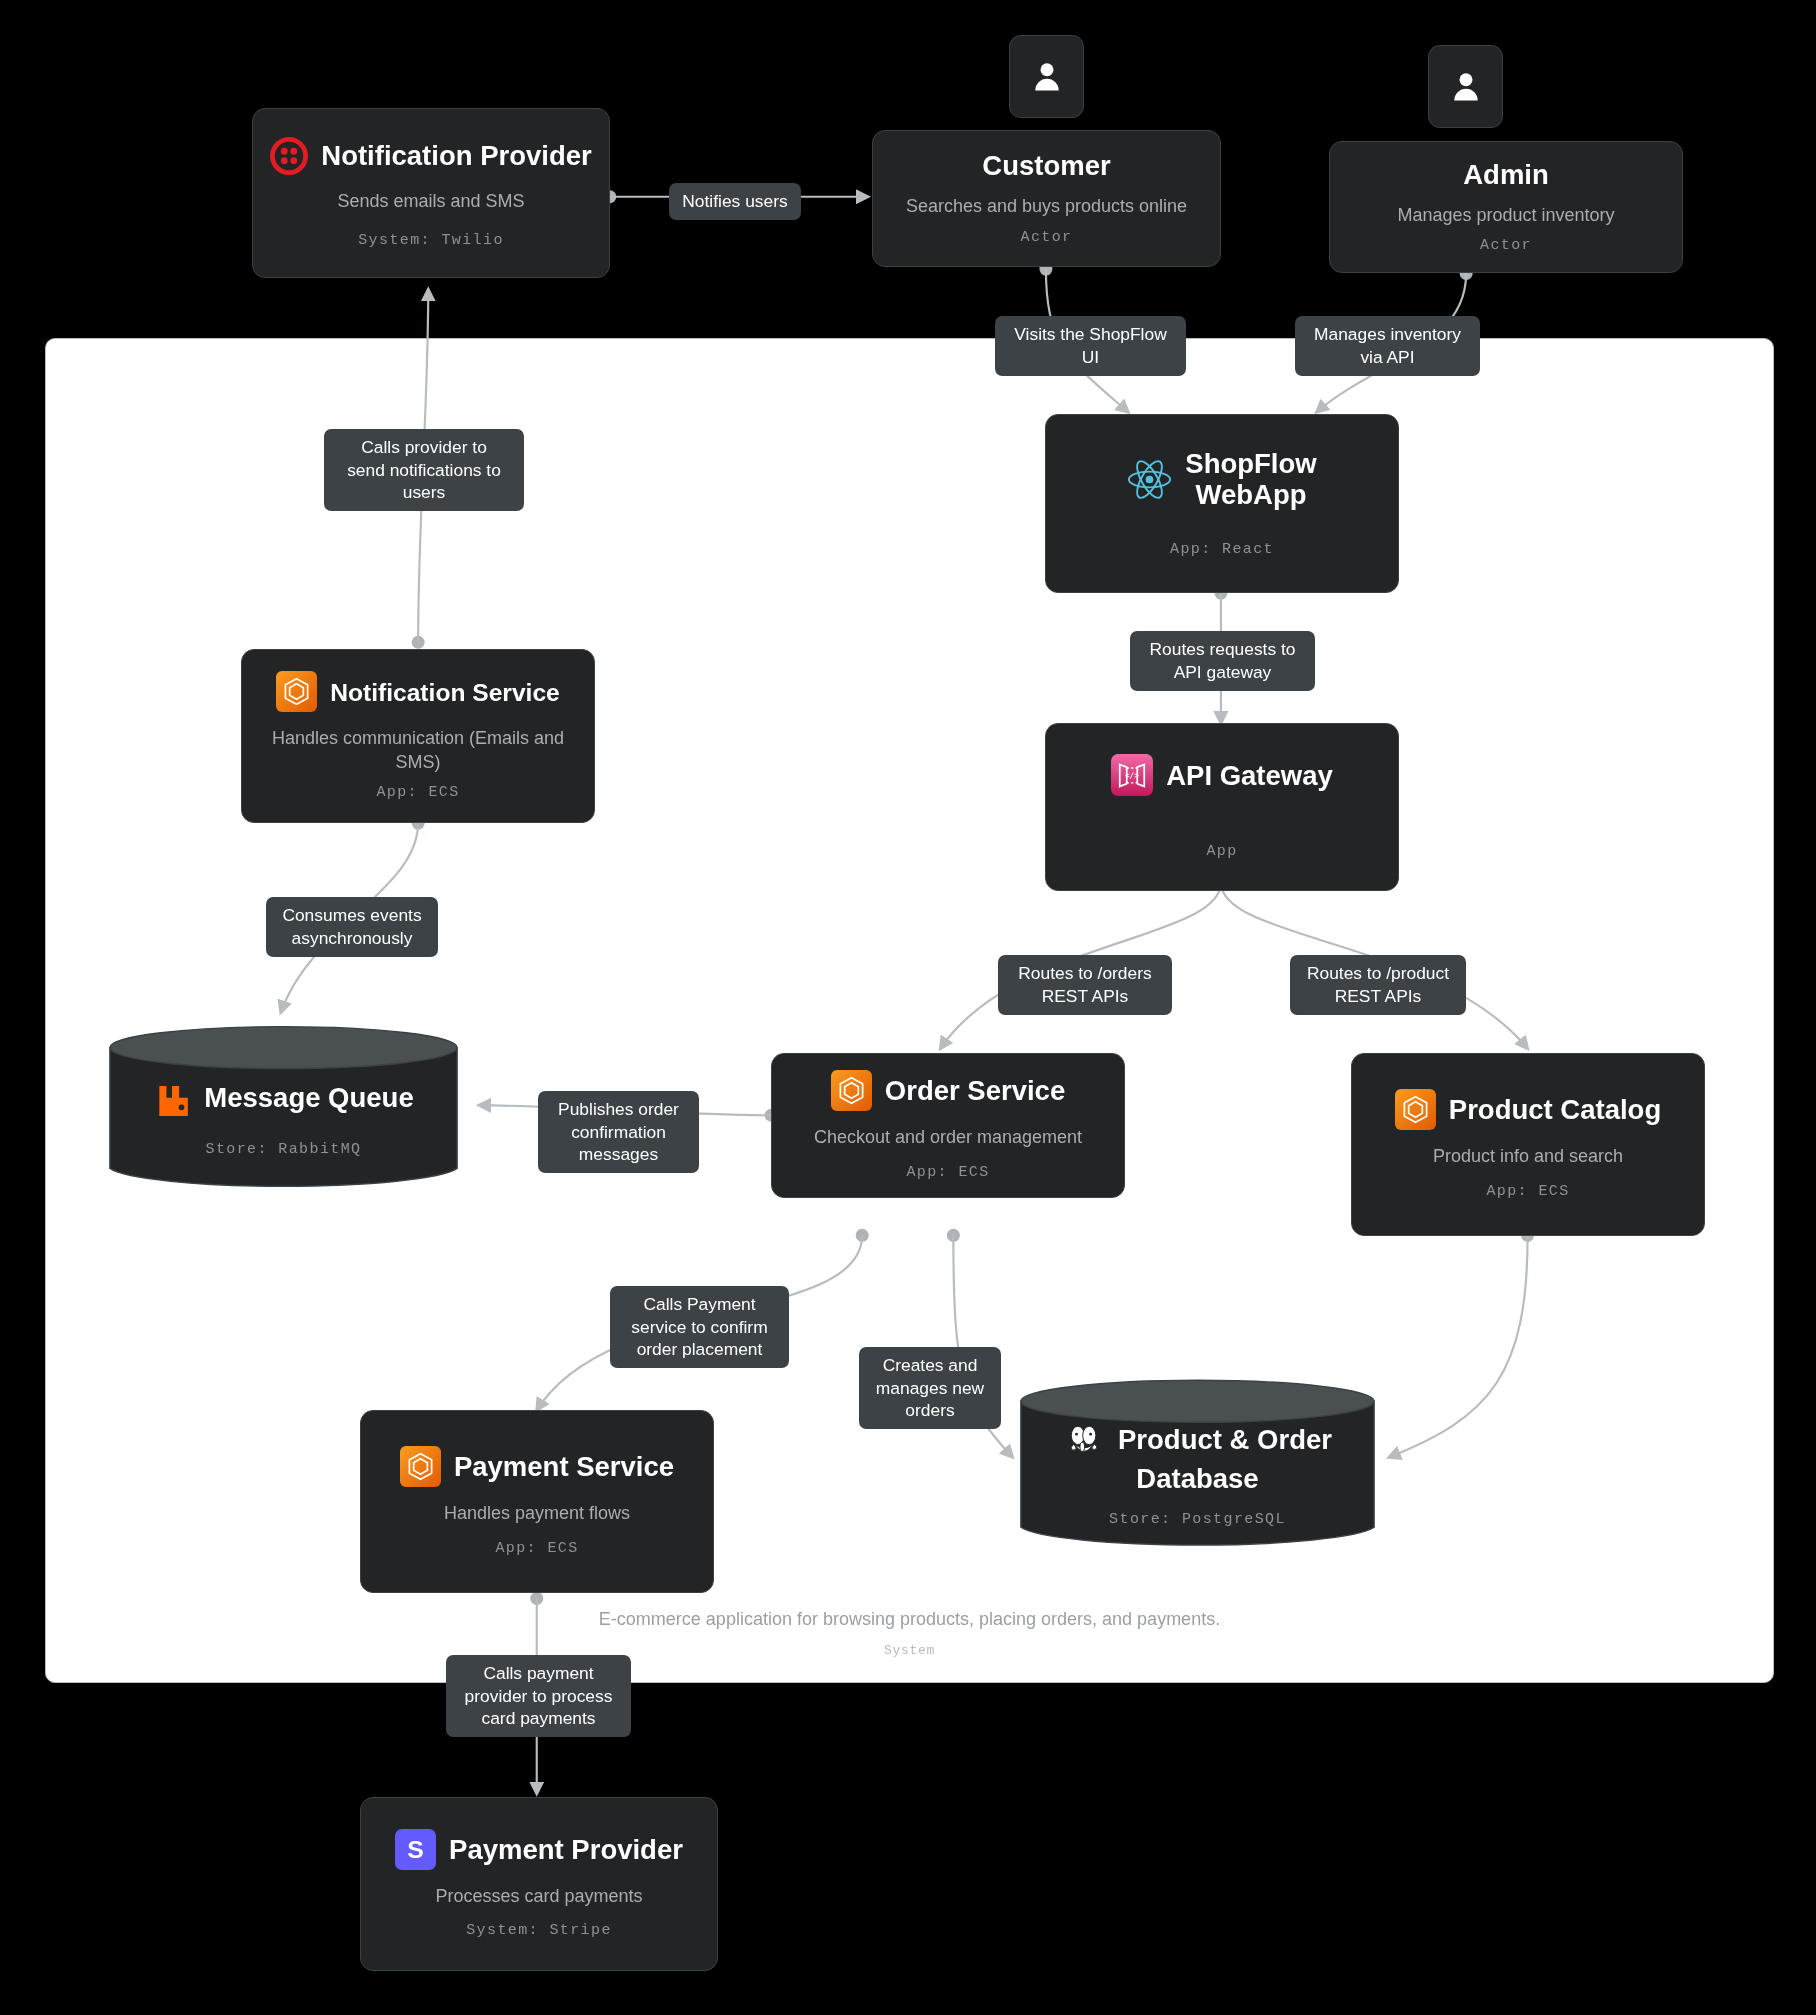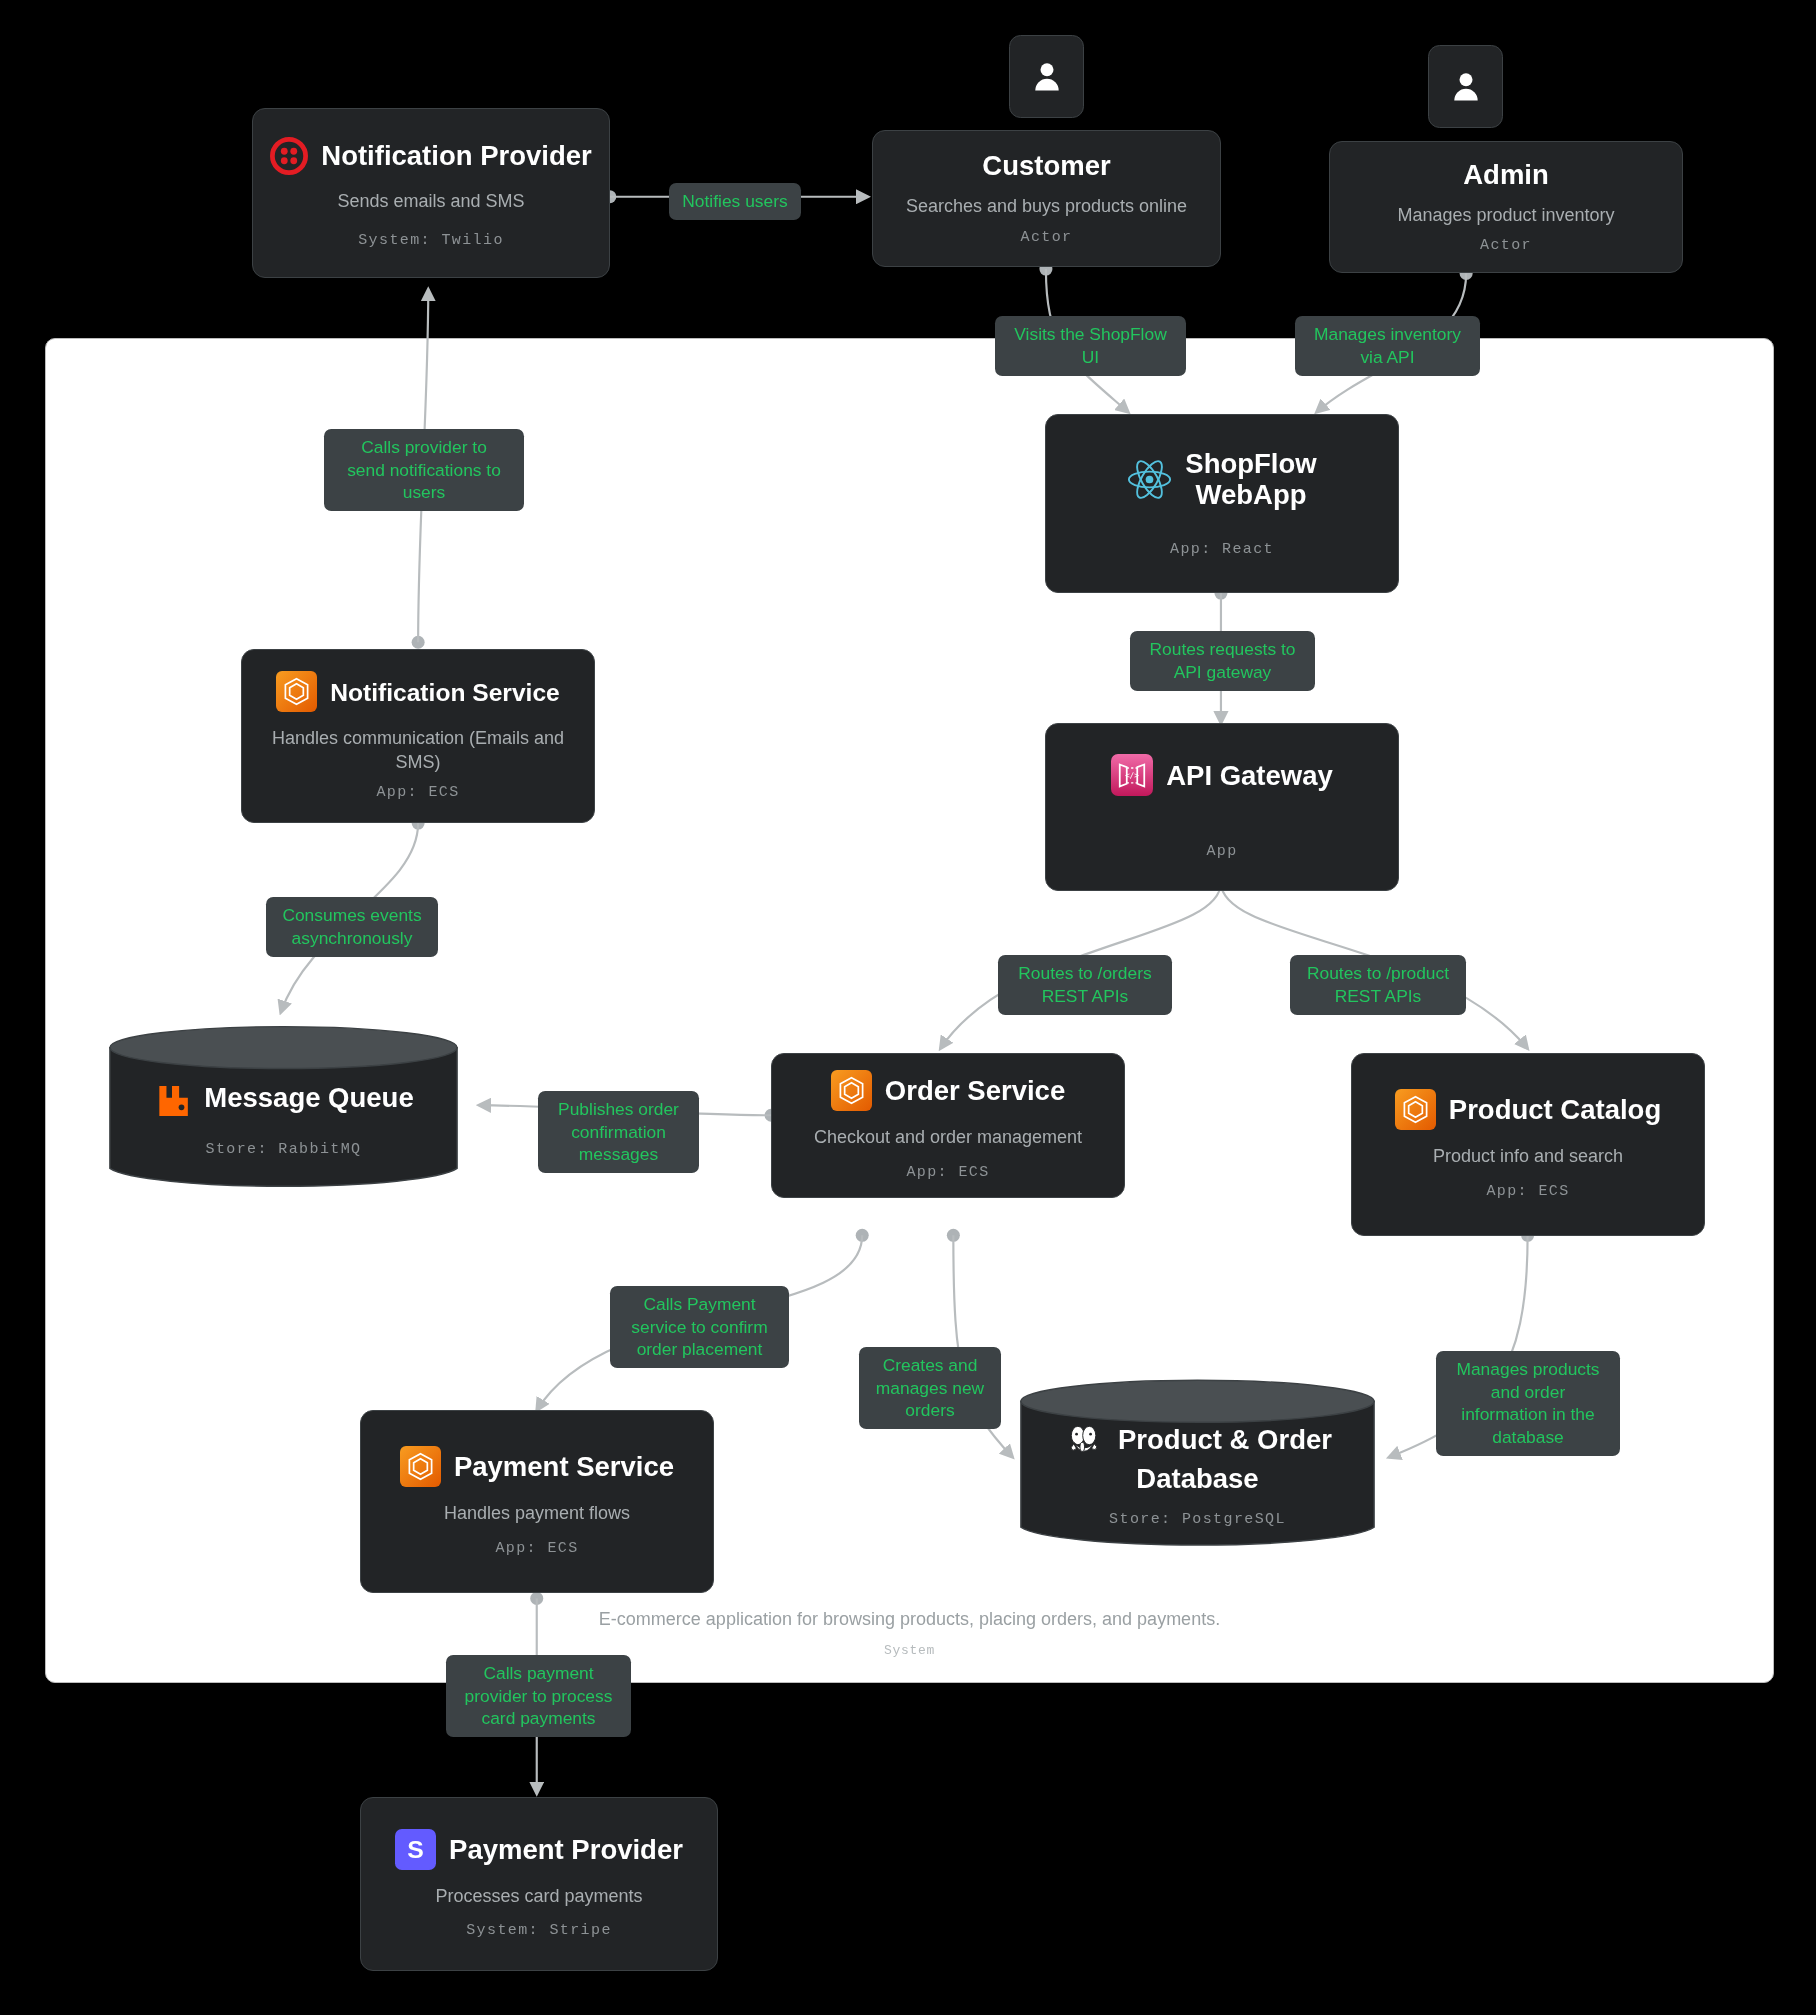--- a/index.html
+++ b/index.html
@@ -101,21 +101,21 @@
   .cyl .cyl-content {
     position: absolute; left: 0; right: 0;
     display: flex; flex-direction: column;
     align-items: center; justify-content: center;
   }
 
   
   .elabel {
     position: absolute;
     background: #3c4245;
-    color: #22c55e;
+    color: #ffffff;
     border-radius: 7.2px;
     font-size: 17.4px;
     line-height: 1.3;
     padding: 7.2px 10px;
     text-align: center;
     white-space: pre-line;
   }
 
   
   .icon { flex: 0 0 auto; display: block; }
@@ -436,23 +436,19 @@
 messages</div>
 
   <div class="elabel" style="left:610px; top:1286px; width:179px;">Calls Payment
 service to confirm
 order placement</div>
 
   <div class="elabel" style="left:859px; top:1347px; width:142px;">Creates and
 manages new
 orders</div>
 
-  <div class="elabel" style="left:1436px; top:1351px; width:184px;">Manages products
-and order
-information in the
-database</div>
 
   <div class="elabel" style="left:446px; top:1655px; width:185px;">Calls payment
 provider to process
 card payments</div>
 
 </div>
 
 
 </body></html>

